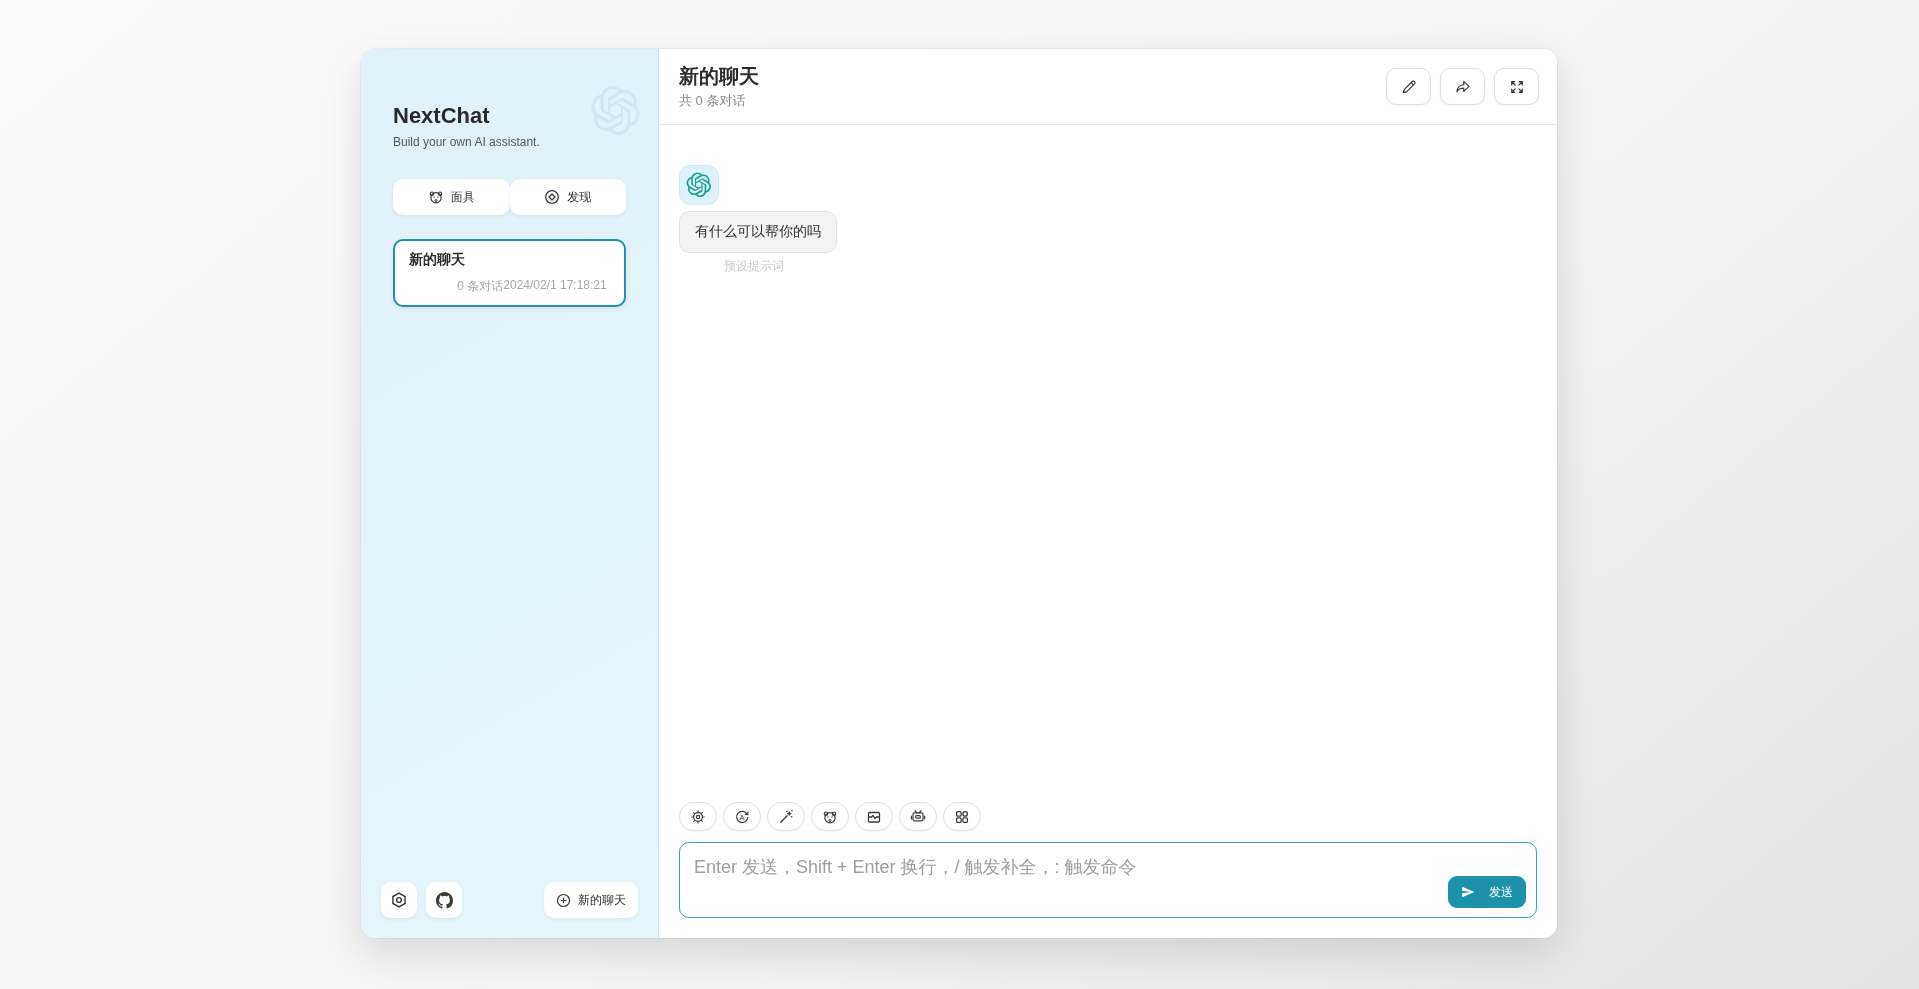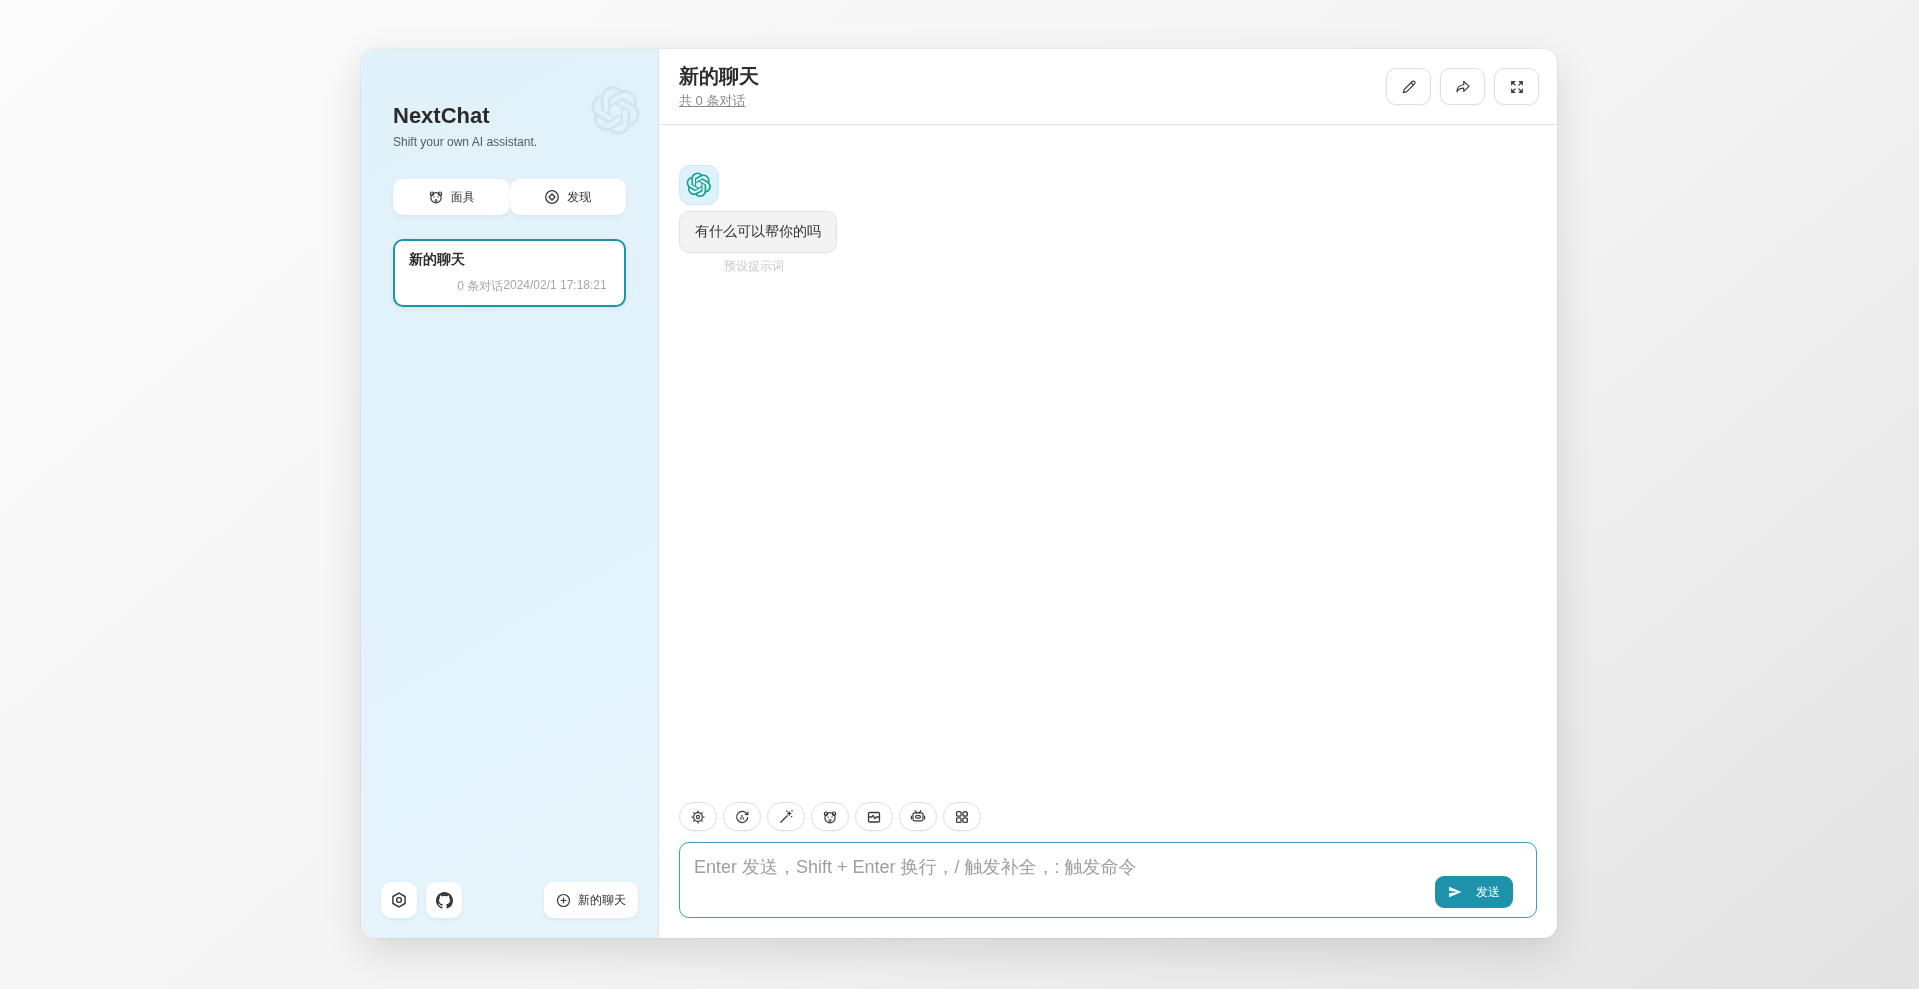--- a/index.html
+++ b/index.html
@@ -54,21 +54,21 @@
     color: #303030; cursor: pointer; box-shadow: 0 2px 4px rgba(0,0,0,0.05);
   }
   
   .main { flex: 1; display: flex; flex-direction: column; background: #fff; min-width: 0; }
   .main-header {
     height: 76px; flex: 0 0 76px; padding: 0 18px 0 20px;
     display: flex; align-items: center; justify-content: space-between;
     border-bottom: 1px solid #e5e5e5;
   }
   .mh-title { font-size: 20px; font-weight: 700; color: #2e2e2e; line-height: 1.2; }
-  .mh-sub { margin-top: 4px; font-size: 13px; color: #8a8a8a; text-decoration: underline; }
+  .mh-sub { margin-top: 4px; font-size: 13px; color: #8a8a8a; }
   .mh-actions { display: flex; gap: 9px; }
   .mh-btn {
     width: 45px; height: 37px; background: #fff; border: 1px solid #dedede; border-radius: 10px;
     display: flex; align-items: center; justify-content: center; cursor: pointer;
     box-shadow: 0 1px 3px rgba(0,0,0,0.04);
   }
   .chat-body { flex: 1; padding: 40px 20px 0 20px; overflow: hidden; }
   .msg-avatar {
     width: 40px; height: 40px; border-radius: 11px; background: #ddf2fb;
     border: 1px solid #cfe9f5; display: flex; align-items: center; justify-content: center;
@@ -91,42 +91,42 @@
     position: relative; height: 76px; border: 1px solid #3da0b4; border-radius: 10px;
     background: #fff; box-shadow: 0 -2px 6px rgba(29,147,171,0.06);
   }
   .input-wrap textarea {
     width: 100%; height: 100%; border: none; outline: none; resize: none; background: transparent;
     padding: 12px 90px 12px 14px; font-size: 18px; color: #303030;
     font-family: "Liberation Sans", "DejaVu Sans", sans-serif;
   }
   .input-wrap textarea::placeholder { color: #9a9fa3; }
   .send-btn {
-    position: absolute; right: 23px; bottom: 9px; height: 32px; padding: 0 13px;
+    position: absolute; right: 10px; bottom: 9px; height: 32px; padding: 0 13px;
     background: #1d93ab; color: #fff; border: none; border-radius: 9px; cursor: pointer;
     display: flex; align-items: center; gap: 14px; font-size: 12px;
     font-family: "Liberation Sans", "DejaVu Sans", sans-serif;
   }
   .ic { display: block; }
   svg.def-store { position: absolute; width: 0; height: 0; }
 </style>
 </head>
 <body>
 
 <svg class="def-store" xmlns="http://www.w3.org/2000/svg" aria-hidden="true">
   <defs>
     <path id="openai-flower" d="M22.2819 9.8211a5.9847 5.9847 0 0 0-.5157-4.9108 6.0462 6.0462 0 0 0-6.5098-2.9A6.0651 6.0651 0 0 0 4.9807 4.1818a5.9847 5.9847 0 0 0-3.9977 2.9 6.0462 6.0462 0 0 0 .7427 7.0966 5.98 5.98 0 0 0 .511 4.9107 6.051 6.051 0 0 0 6.5146 2.9001A5.9847 5.9847 0 0 0 13.2599 24a6.0557 6.0557 0 0 0 5.7718-4.2058 5.9894 5.9894 0 0 0 3.9977-2.9001 6.0557 6.0557 0 0 0-.7475-7.073zm-9.022 12.6081a4.4755 4.4755 0 0 1-2.8764-1.0408l.1419-.0804 4.7783-2.7582a.7948.7948 0 0 0 .3927-.6813v-6.7369l2.02 1.1686a.071.071 0 0 1 .038.052v5.5826a4.504 4.504 0 0 1-4.4945 4.4944zm-9.6607-4.1254a4.4708 4.4708 0 0 1-.5346-3.0137l.142.0852 4.783 2.7582a.7712.7712 0 0 0 .7806 0l5.8428-3.3685v2.3324a.0804.0804 0 0 1-.0332.0615L9.74 19.9502a4.4992 4.4992 0 0 1-6.1408-1.6464zM2.3408 7.8956a4.485 4.485 0 0 1 2.3655-1.9728V11.6a.7664.7664 0 0 0 .3879.6765l5.8144 3.3543-2.0201 1.1685a.0757.0757 0 0 1-.071 0l-4.8303-2.7865A4.504 4.504 0 0 1 2.3408 7.8956zm16.5963 3.8558L13.1038 8.364 15.1192 7.2a.0757.0757 0 0 1 .071 0l4.8303 2.7913a4.4944 4.4944 0 0 1-.6765 8.1042v-5.6772a.79.79 0 0 0-.407-.667zm2.0107-3.0231l-.142-.0852-4.7735-2.7818a.7759.7759 0 0 0-.7854 0L9.409 9.2297V6.8974a.0662.0662 0 0 1 .0284-.0615l4.8303-2.7866a4.4992 4.4992 0 0 1 6.6802 4.66zM8.3065 12.863l-2.02-1.1638a.0804.0804 0 0 1-.038-.0567V6.0742a4.4992 4.4992 0 0 1 7.3757-3.4537l-.142.0805L8.704 5.459a.7948.7948 0 0 0-.3927.6813zm1.0976-2.3654l2.602-1.4998 2.6069 1.4998v2.9994l-2.5974 1.4997-2.6067-1.4997Z"></path>
   </defs>
 </svg>
 
 <div class="window">
 
   <aside class="sidebar">
     <div class="sb-title">NextChat</div>
-    <div class="sb-tagline">Shift your own AI assistant.</div>
+    <div class="sb-tagline">Build your own AI assistant.</div>
     <span class="sb-logo">
       <svg class="ic" width="52" height="52" viewBox="-0.5 -0.5 25.5 25.5">
           <use href="#openai-flower" fill="#c2ddee"></use>
         </svg>
     </span>
 
     <div class="sb-actions">
       <button class="sb-action-btn">
         <span>
           <svg class="ic" width="16" height="16" viewBox="0 0 16 16" fill="none" stroke="#3a3a3a" stroke-width="1.2">

